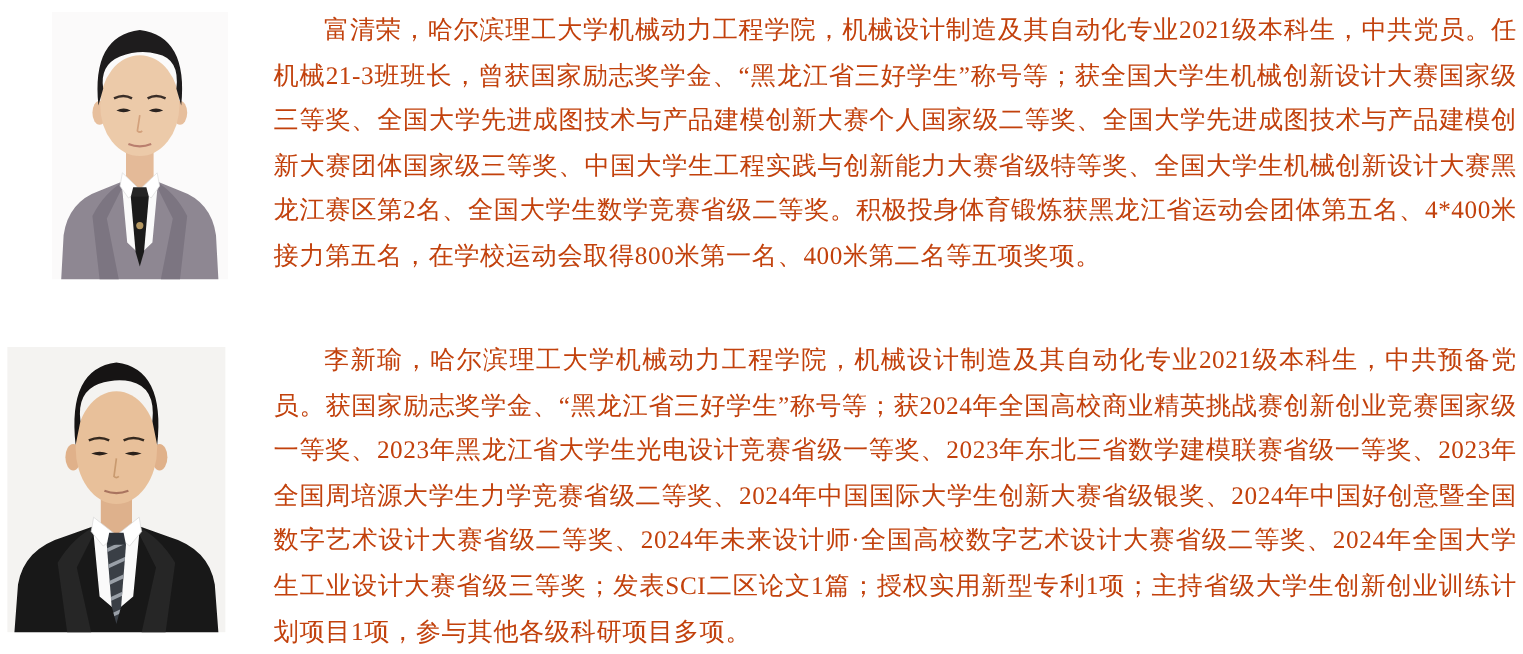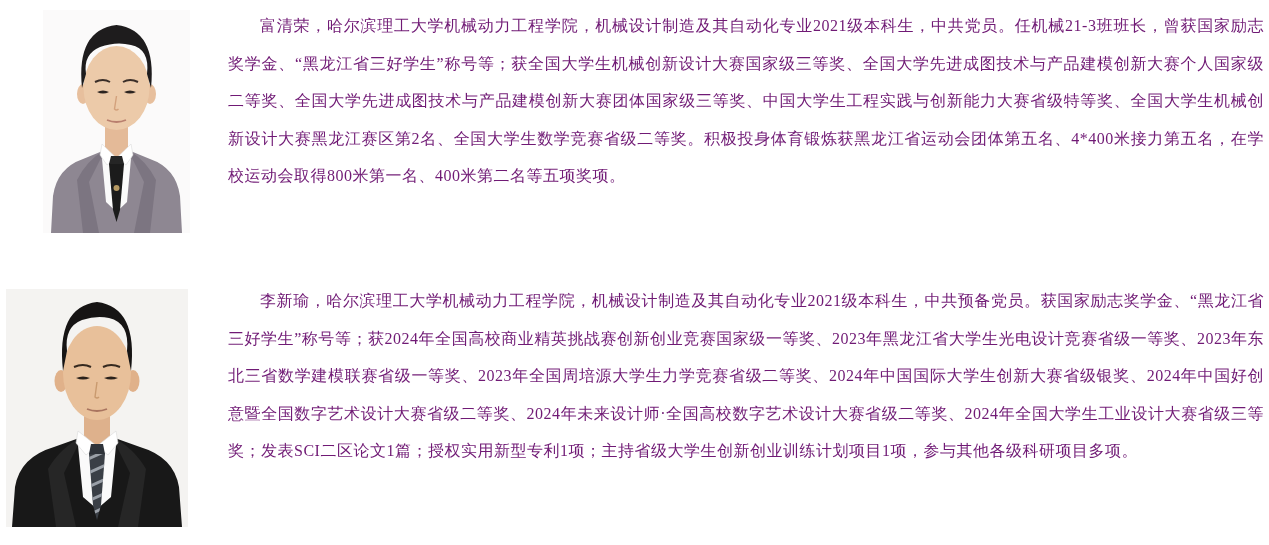--- a/index.html
+++ b/index.html
@@ -15,23 +15,23 @@
     position: absolute;
     display: block;
   }
   .photo-1 { left: 43px; top: 10px; width: 147px; height: 223px; }
   .photo-2 { left: 6px; top: 289px; width: 182px; height: 238px; }
   .bio {
     position: absolute;
     left: 228px;
     width: 1036px;
     margin: 0;
-    font-size: 16px;
+    font-size: 21px;
     line-height: 37.6px;
-    color: #701a75;
+    color: #c2410c;
     text-align: justify;
     text-indent: 2em;
     letter-spacing: 0.5px;
   }
   .bio-1 { top: 7px; }
   .bio-2 { top: 282px; }
 </style>
 </head>
 <body>
 

